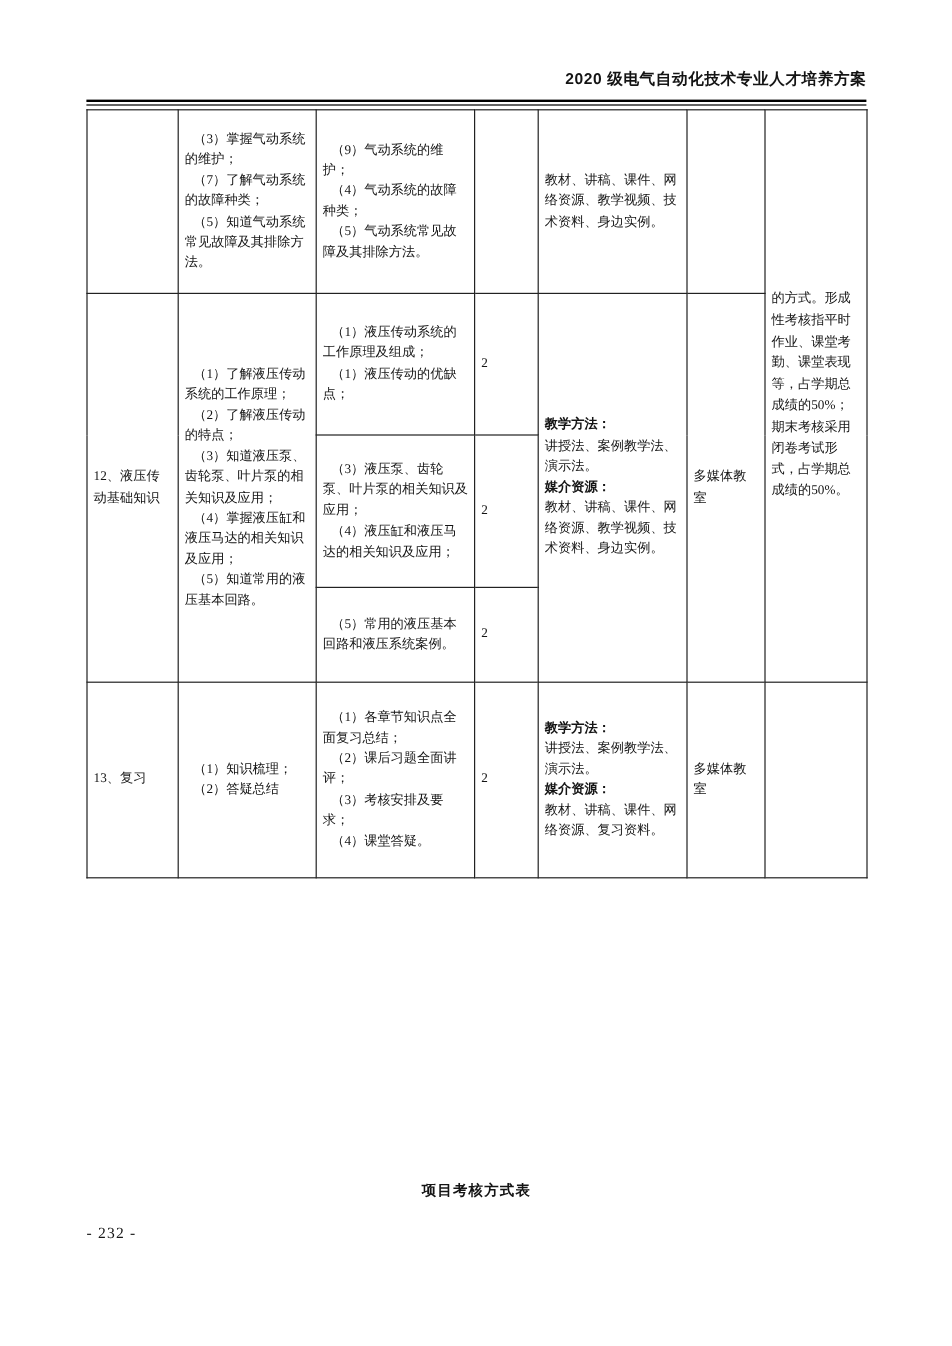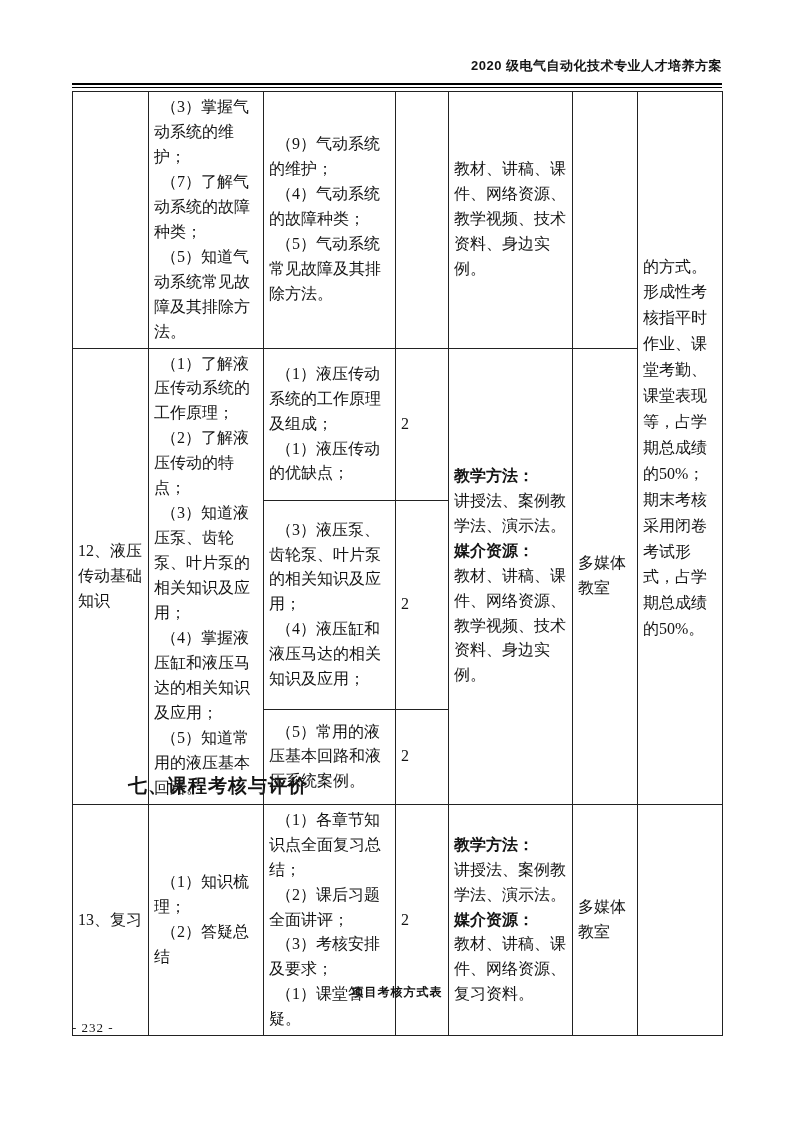--- a/index.html
+++ b/index.html
@@ -22,21 +22,21 @@
   }
   .header-rule {
     position:absolute; top:83px; left:72px; width:650px; height:5px;
     border-top:2px solid #000; border-bottom:1px solid #000;
   }
 
   
   table.course-table {
     position:absolute; top:91px; left:72px;
     width:650px; table-layout:fixed; border-collapse:collapse;
-    font-size:16px; line-height:1.56;
+    font-size:11px; line-height:1.56;
   }
   table.course-table td {
     border:1px solid #222;
     padding:3px 5px;
     vertical-align:middle;
     word-break:break-all;
     text-align:left;
   }
   td.vtop { vertical-align:top; }
   td.hours { text-align:center; }
@@ -152,32 +152,31 @@
       <tr class="row3">
         <td class="chapter">13、复习</td>
         <td>
           <div class="item">（1）知识梳理；</div>
           <div class="item">（2）答疑总结</div>
         </td>
         <td>
           <div class="item">（1）各章节知识点全面复习总结；</div>
           <div class="item">（2）课后习题全面讲评；</div>
           <div class="item">（3）考核安排及要求；</div>
-          <div class="item">（1）课堂答疑。</div>
+          <div class="item">（4）课堂答疑。</div>
         </td>
         <td class="hours">2</td>
         <td>
           <div class="bold">教学方法：</div>
           <div>讲授法、案例教学法、演示法。</div>
           <div class="bold">媒介资源：</div>
           <div>教材、讲稿、课件、网络资源、复习资料。</div>
         </td>
         <td class="venue">多媒体教室</td>
         <td class="assess"></td>
       </tr>
     </tbody>
   </table>
 
-  <div class="section-heading">七、课程考核与评价</div>
   <div class="table-caption">项目考核方式表</div>
   <div class="page-number">- 232 -</div>
 
 </div>
 
 </body></html>

